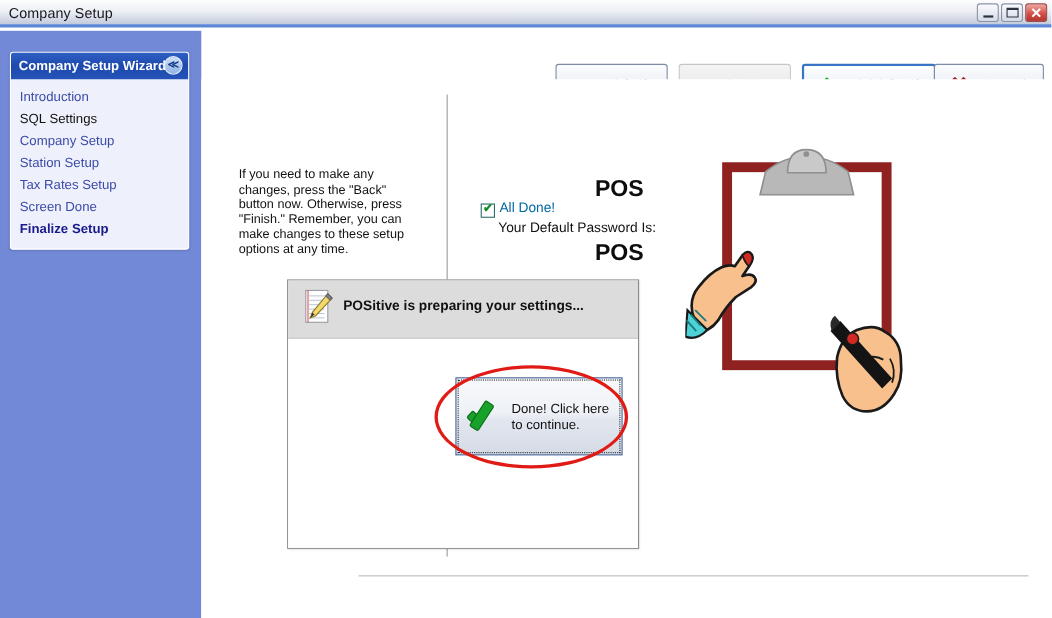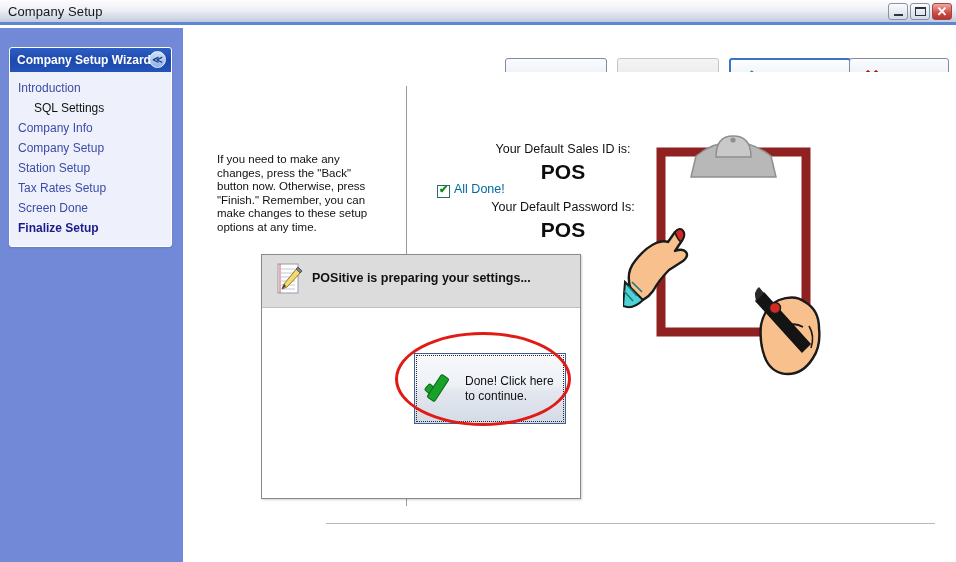--- a/index.html
+++ b/index.html
@@ -132,21 +132,20 @@
   }
   .wizard-item {
     font-size: 12px;
     color: #3b4ba8;
     padding: 3px 0 3px 8px;
     line-height: 14px;
     white-space: nowrap;
   }
   .wizard-item.visited {
     color: #111111;
-    margin-left: 16px;
   }
   .wizard-item.current {
     color: #1a1a8c;
     font-weight: bold;
   }
 
   
   .toolbar {
     position: absolute;
     left: 183px; top: 28px;
@@ -286,21 +285,21 @@
     width: 220px;
     text-align: center;
     font-size: 21px;
     font-weight: bold;
     color: #0d0d0d;
   }
   .pass-label {
     position: absolute;
     left: 270px; top: 128px;
     width: 220px;
-    text-align: center;
+    text-align: left;
     font-size: 12.5px;
     color: #111111;
   }
   .pass-value {
     position: absolute;
     left: 270px; top: 146px;
     width: 220px;
     text-align: center;
     font-size: 21px;
     font-weight: bold;
@@ -367,21 +366,21 @@
     color: #111111;
     white-space: nowrap;
   }
   .dialog-body {
     position: relative;
     height: 190px;
     background: #ffffff;
   }
   .done-button {
     position: absolute;
-    left: 152px; top: 45px;
+    left: 152px; top: 35px;
     width: 152px;
     height: 71px;
     border: 1px solid #3d5f94;
     outline: 1px dotted #2a2a2a;
     outline-offset: -3px;
     background: linear-gradient(to bottom, #f7f9fc 0%, #eef1f6 45%, #e2e7ef 55%, #d5dbe6 100%);
     box-sizing: border-box;
     display: flex;
     align-items: center;
   }
@@ -449,21 +448,20 @@
 
   <div class="sidebar">
     <div class="wizard-panel">
       <div class="wizard-header">
         <span class="wizard-header-title">Company Setup Wizard</span>
         <span class="collapse-icon">≪</span>
       </div>
       <div class="wizard-items">
         <div class="wizard-item">Introduction</div>
         <div class="wizard-item visited">SQL Settings</div>
-        <div class="wizard-item">Company Info</div>
         <div class="wizard-item">Company Setup</div>
         <div class="wizard-item">Station Setup</div>
         <div class="wizard-item">Tax Rates Setup</div>
         <div class="wizard-item">Screen Done</div>
         <div class="wizard-item current">Finalize Setup</div>
       </div>
     </div>
   </div>
 
   <div class="toolbar">
@@ -489,21 +487,20 @@
     </div>
   </div>
 
   <div class="content">
 
     <div class="vdivider"></div>
     <div class="hdivider"></div>
 
     <div class="blurb">If you need to make any changes, press the "Back" button now.  Otherwise, press "Finish."  Remember, you can make changes to these setup options at any time.</div>
 
-    <div class="sales-label">Your Default Sales ID is:</div>
     <div class="sales-value">POS</div>
     <div class="pass-label">Your Default Password Is:</div>
     <div class="pass-value">POS</div>
 
     <div class="clipboard-art">
       <svg width="230" height="270" viewBox="0 0 230 270">
 
         <rect x="38" y="22" width="145" height="180" fill="#ffffff" stroke="#8f2220" stroke-width="9"></rect>
 
         <path d="M68 47 L153 47 L148 26 Q130 12 110 12 Q90 12 73 26 Z" fill="#b8b8b8" stroke="#8f8f8f" stroke-width="1.5"></path>

